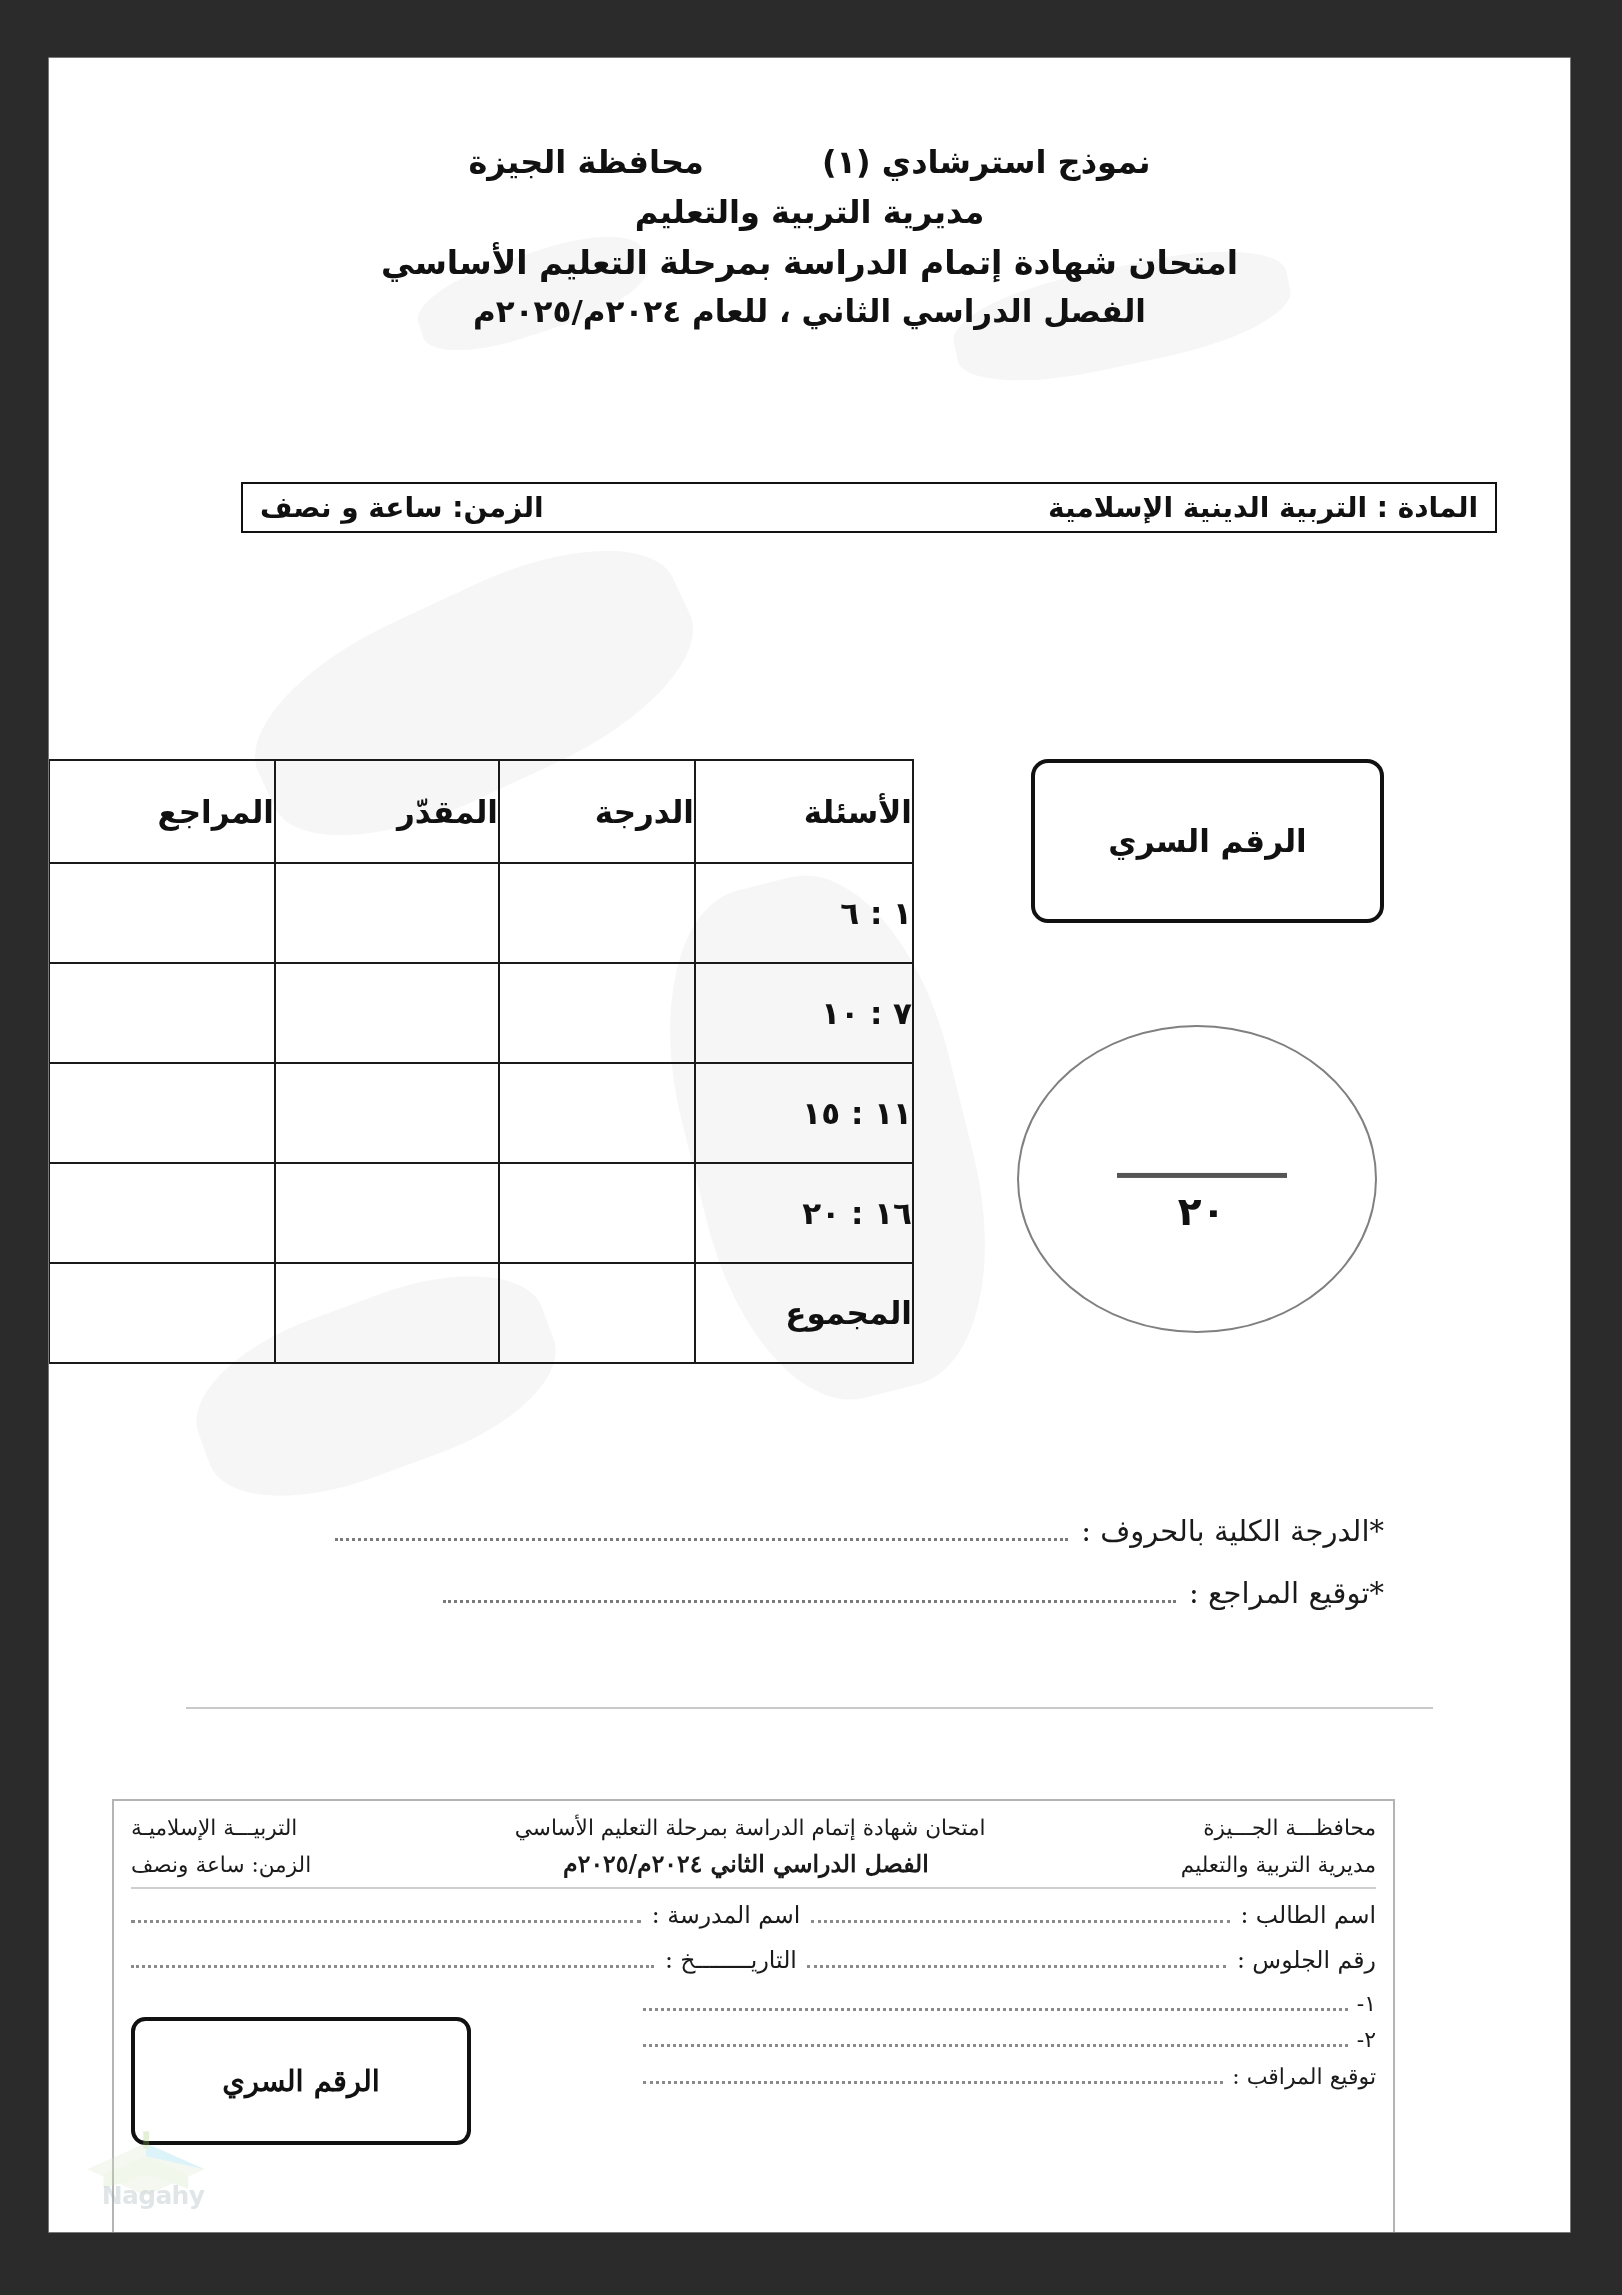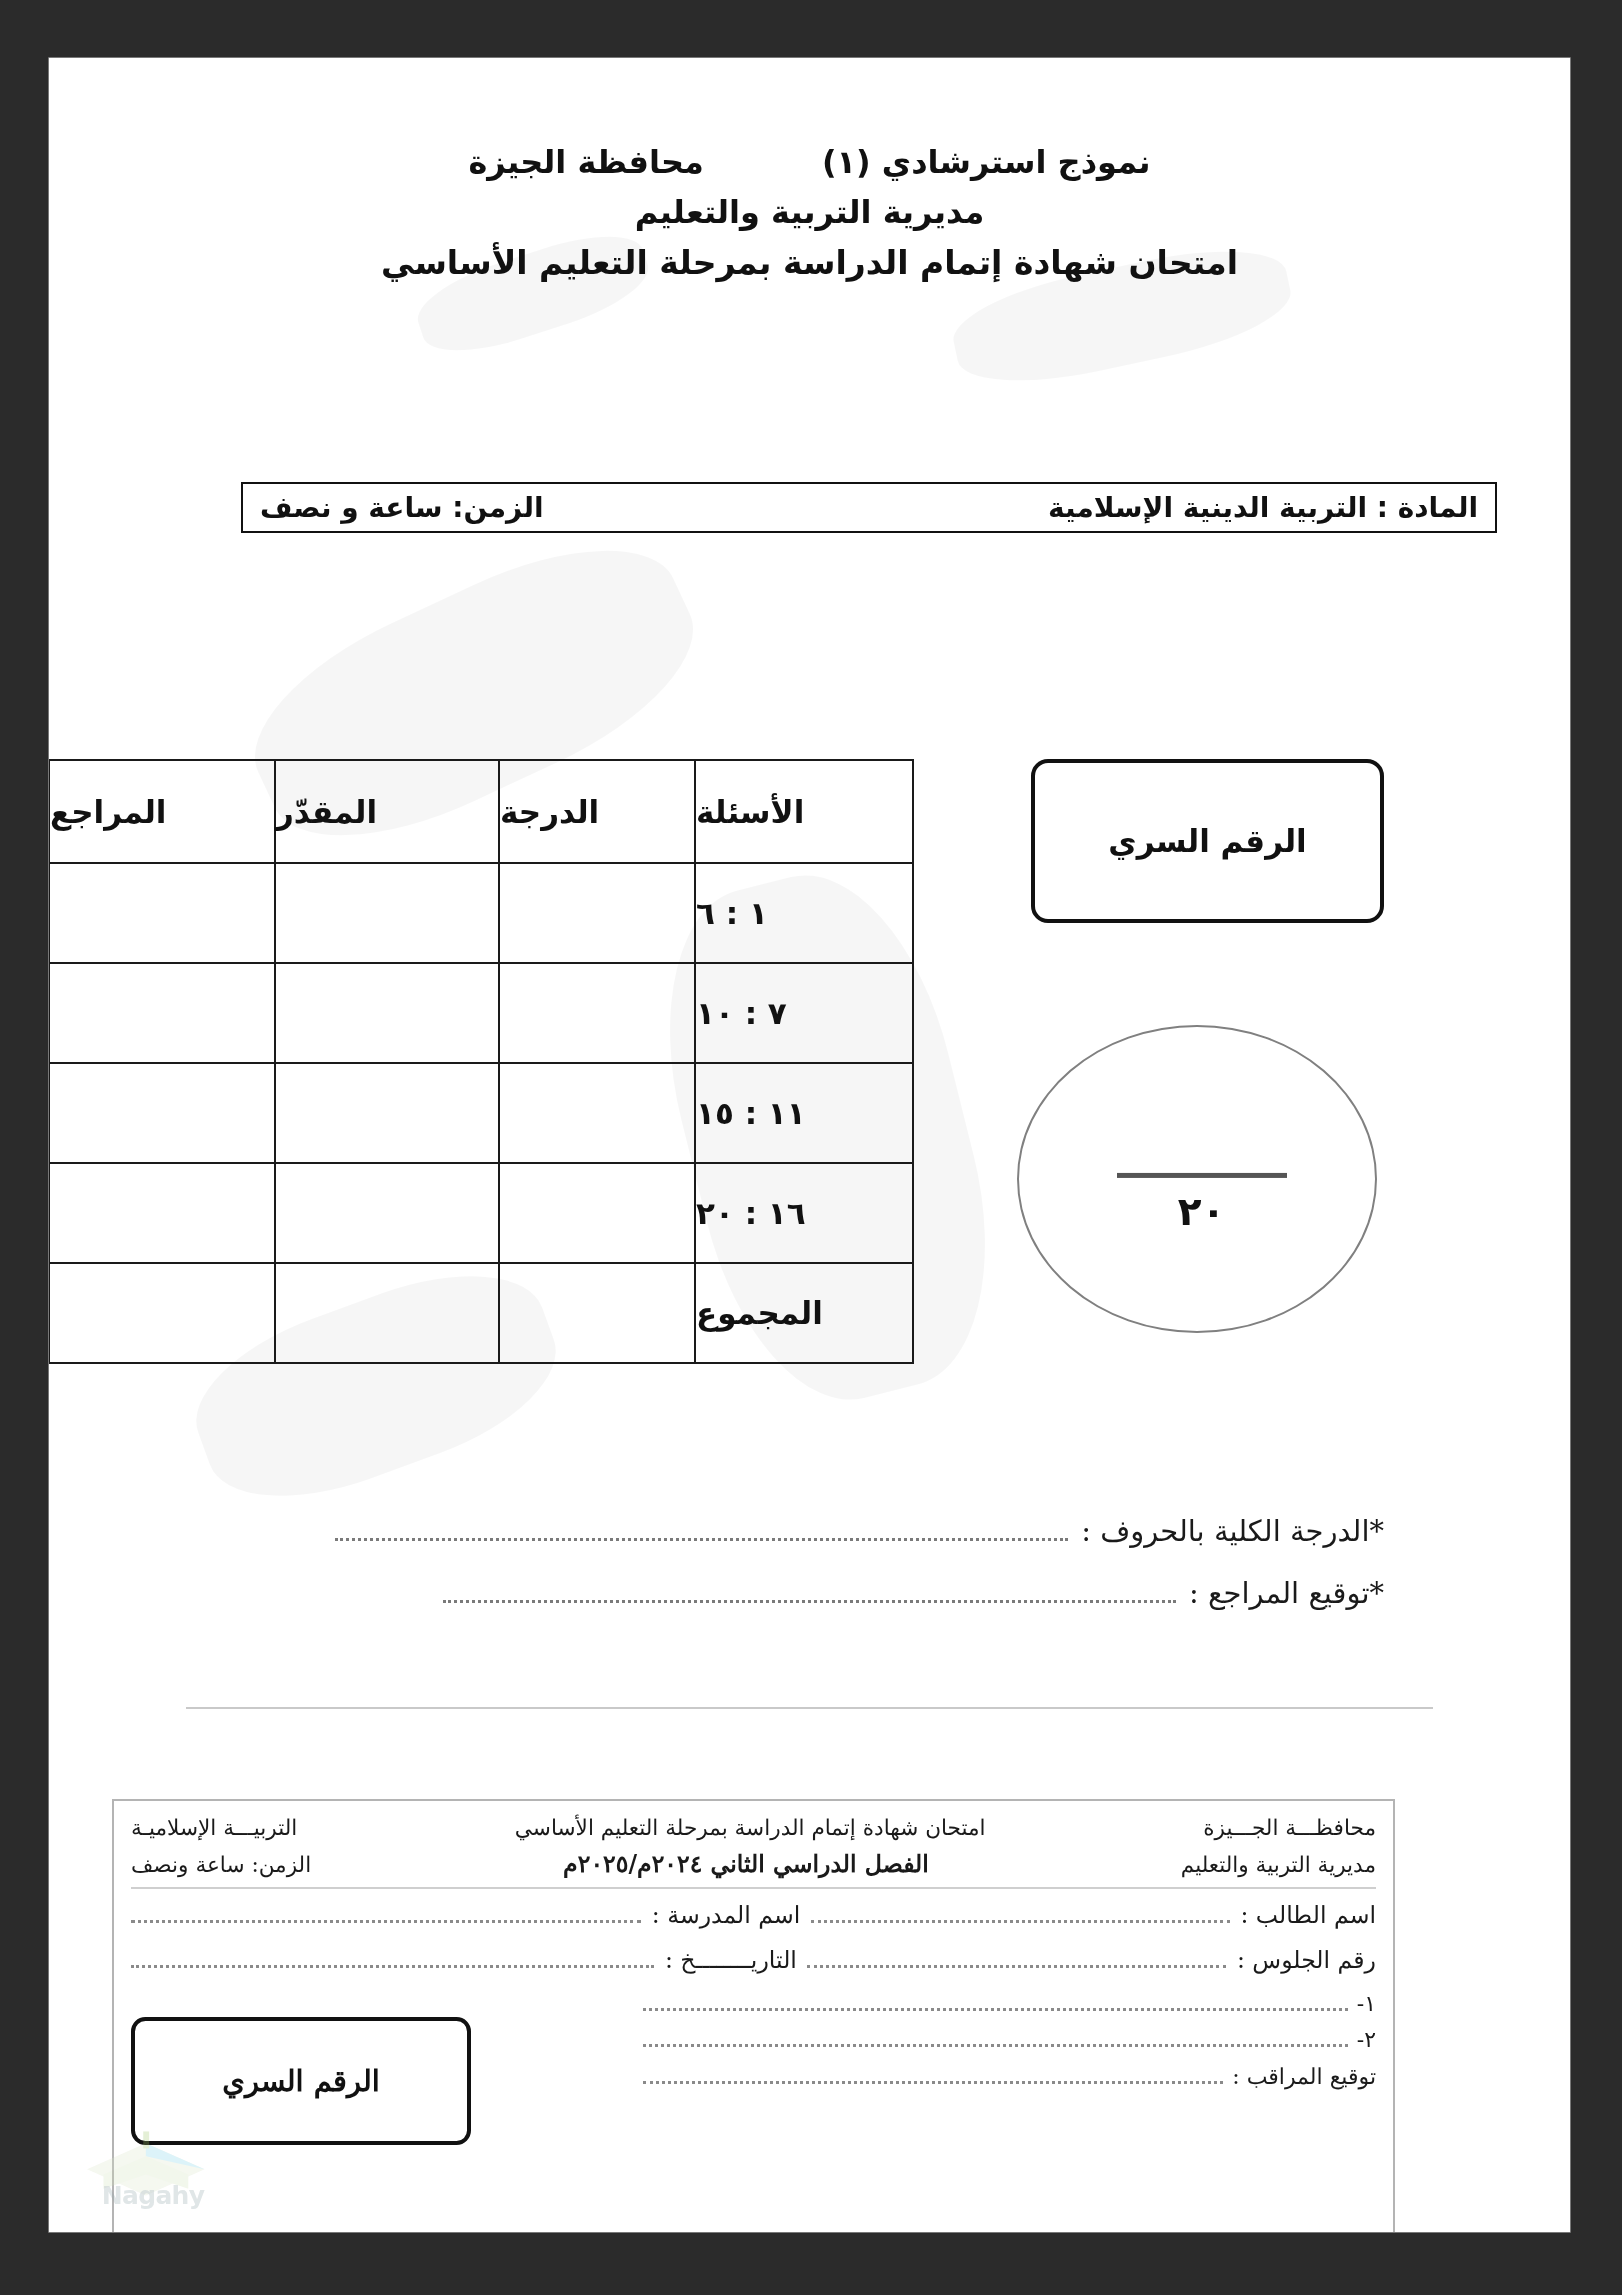--- a/index.html
+++ b/index.html
@@ -93,21 +93,21 @@
     position: absolute;
     right: 656px;
     top: 701px;
     width: 856px;
     border-collapse: collapse;
     table-layout: fixed;
   }
   .grade-table td, .grade-table th {
     border: 2.6px solid #1a1a1a;
     height: 98px;
-    text-align: left;
+    text-align: right;
     vertical-align: middle;
     font-weight: bold;
     font-size: 31px;
     color: #111;
     padding: 0;
   }
   .grade-table thead th { height: 101px; font-size: 31px; }
   .col-q  { width: 216px; }
   .col-d  { width: 194px; border-radius: 6px; }
   .col-m  { width: 222px; }
@@ -328,20 +328,21 @@
     <div class="smudge" style="left:641px;top:818px;width:275px;height:523px;transform:rotate(-14deg);"></div>
     <div class="smudge" style="left:144px;top:1243px;width:366px;height:170px;transform:rotate(-20deg);"></div>
 
     <div class="hdr">
       <div class="hdr-row1">
         <span>نموذج استرشادي (١)</span>
         <span>محافظة الجيزة</span>
       </div>
       <div class="hdr-line l2">مديرية التربية والتعليم</div>
       <div class="hdr-line l3">امتحان شهادة إتمام الدراسة بمرحلة التعليم الأساسي</div>
+      <div class="hdr-line l4">الفصل الدراسي الثاني ، للعام ٢٠٢٤م/٢٠٢٥م</div>
     </div>
 
     <div class="bar">
       <span>المادة : التربية الدينية الإسلامية</span>
       <span>الزمن: ساعة و نصف</span>
     </div>
 
     <table class="grade-table">
       <thead>
         <tr>

